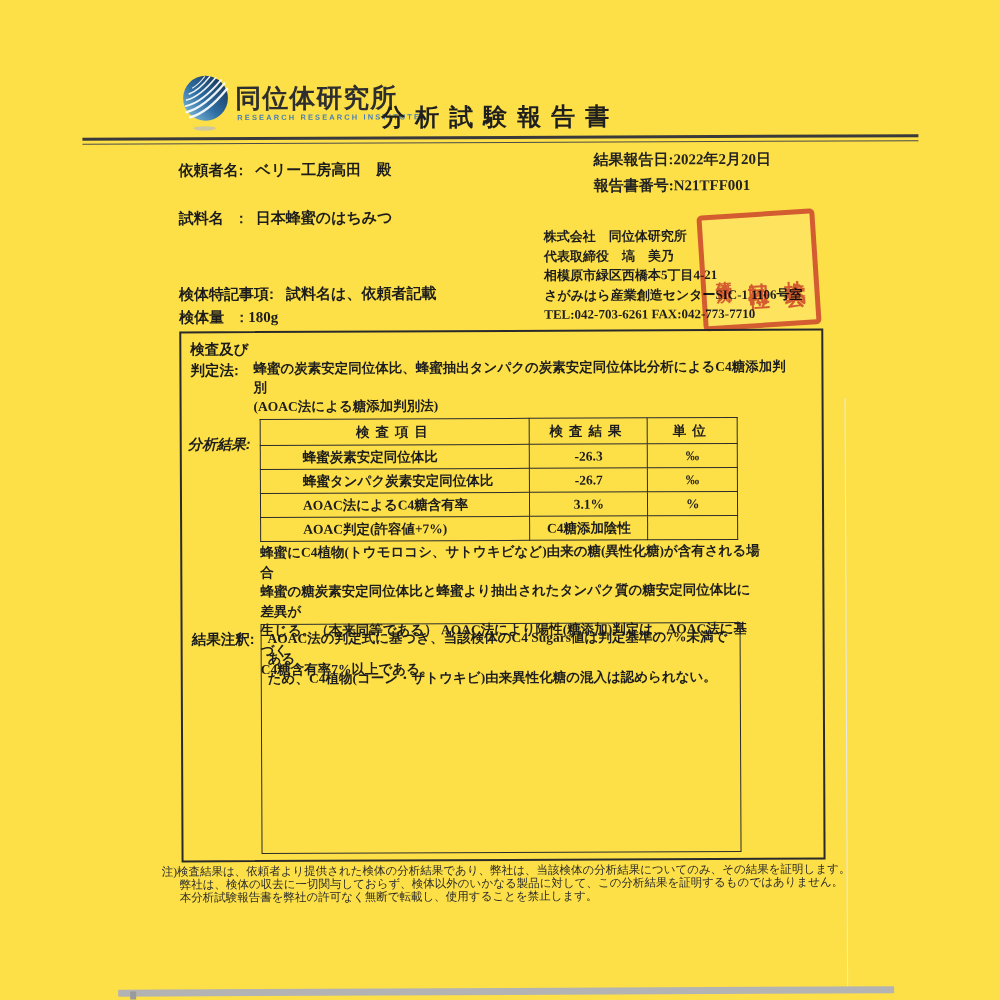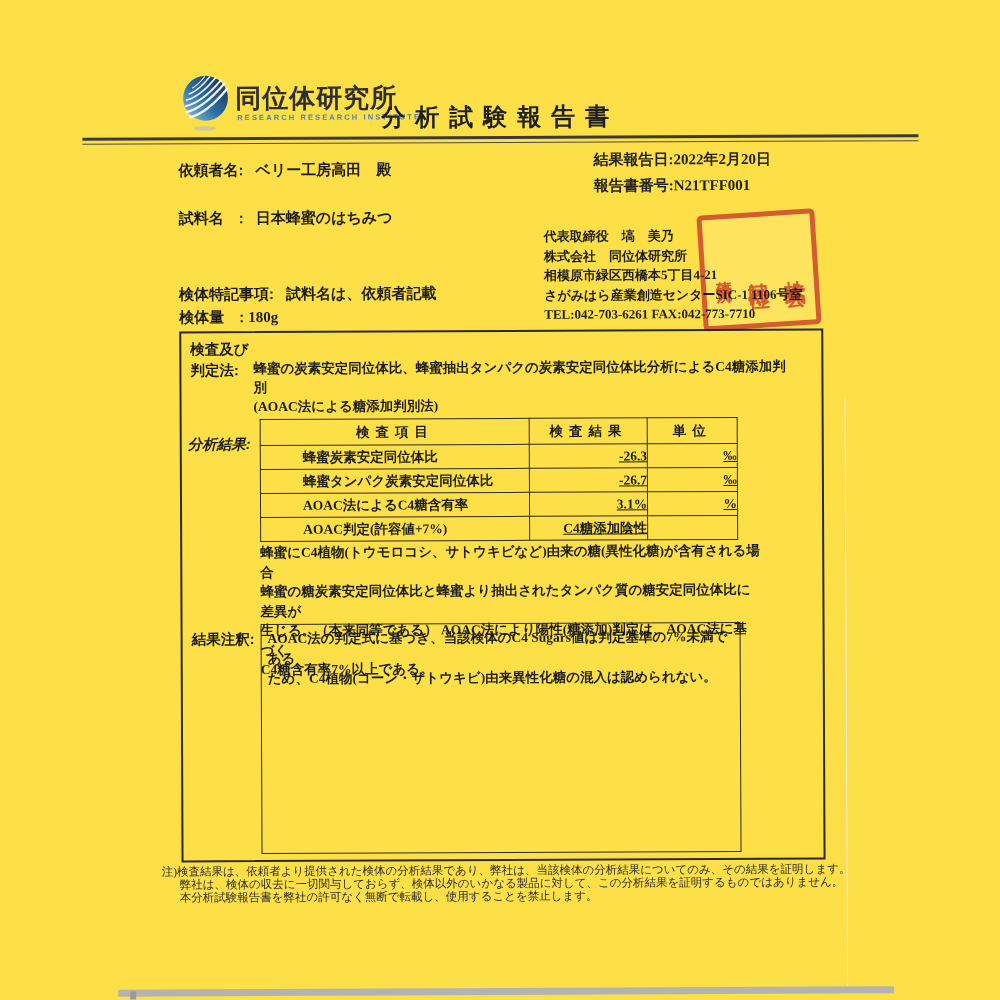--- a/index.html
+++ b/index.html
@@ -49,21 +49,21 @@
   .method-lbl2{left:9px;top:28px;}
   .method-text{position:absolute;left:72px;top:26px;width:545px;font-size:13.5px;font-weight:600;
                line-height:19px;white-space:pre-line;color:#1d1d1f;}
   .analysis-lbl{left:6px;top:102px;font-style:italic;}
 
   table.results{position:absolute;left:78px;top:86px;width:478px;border-collapse:collapse;
                 font-size:13.5px;color:#1c1c1e;}
   table.results th,table.results td{border:1.6px solid #2b2b2d;padding:0;height:23px;}
   table.results th{font-weight:600;letter-spacing:6px;text-align:center;height:25px;}
   table.results td.item{text-align:left;padding-left:42px;font-weight:600;}
-  table.results td.result,table.results td.unit{text-align:right;font-weight:600;text-decoration:underline;}
+  table.results td.result,table.results td.unit{text-align:center;font-weight:600;}
   .col-item{width:270px;}.col-result{width:118px;}.col-unit{width:90px;}
 
   .explanation{position:absolute;left:78px;top:210px;width:500px;font-size:13.5px;font-weight:600;
                line-height:19.5px;white-space:pre-line;color:#1d1d1f;}
   .remarks-lbl{left:9px;top:297px;}
   .remarks-box{position:absolute;left:78px;top:291px;width:478px;height:228px;border:1.6px solid #2b2b2d;}
   .remarks-text{position:absolute;left:6px;top:4px;width:460px;font-size:13.5px;font-weight:600;
                 line-height:20px;white-space:pre-line;color:#1d1d1f;}
 
   
@@ -113,22 +113,22 @@
   <div class="abs client-row">
     <span class="row-label inline gap8">依頼者名:</span>
     <span class="row-value inline">ベリー工房高田　殿</span>
   </div>
   <div class="abs sample-row">
     <span class="row-label inline gap8">試料名　:</span>
     <span class="row-value inline">日本蜂蜜のはちみつ</span>
   </div>
 
   <div class="abs company">
+    <div>株式会社　同位体研究所</div>
     <div>代表取締役　塙　美乃</div>
-    <div>株式会社　同位体研究所</div>
     <div>相模原市緑区西橋本5丁目4-21</div>
     <div>さがみはら産業創造センターSIC-1 1106号室</div>
     <div>TEL:042-703-6261 FAX:042-773-7710</div>
   </div>
 
   <div class="abs seal">
     <div class="seal-col">株式会</div>
     <div class="seal-col">社同位</div>
     <div class="seal-col">体研究所</div>
   </div>

